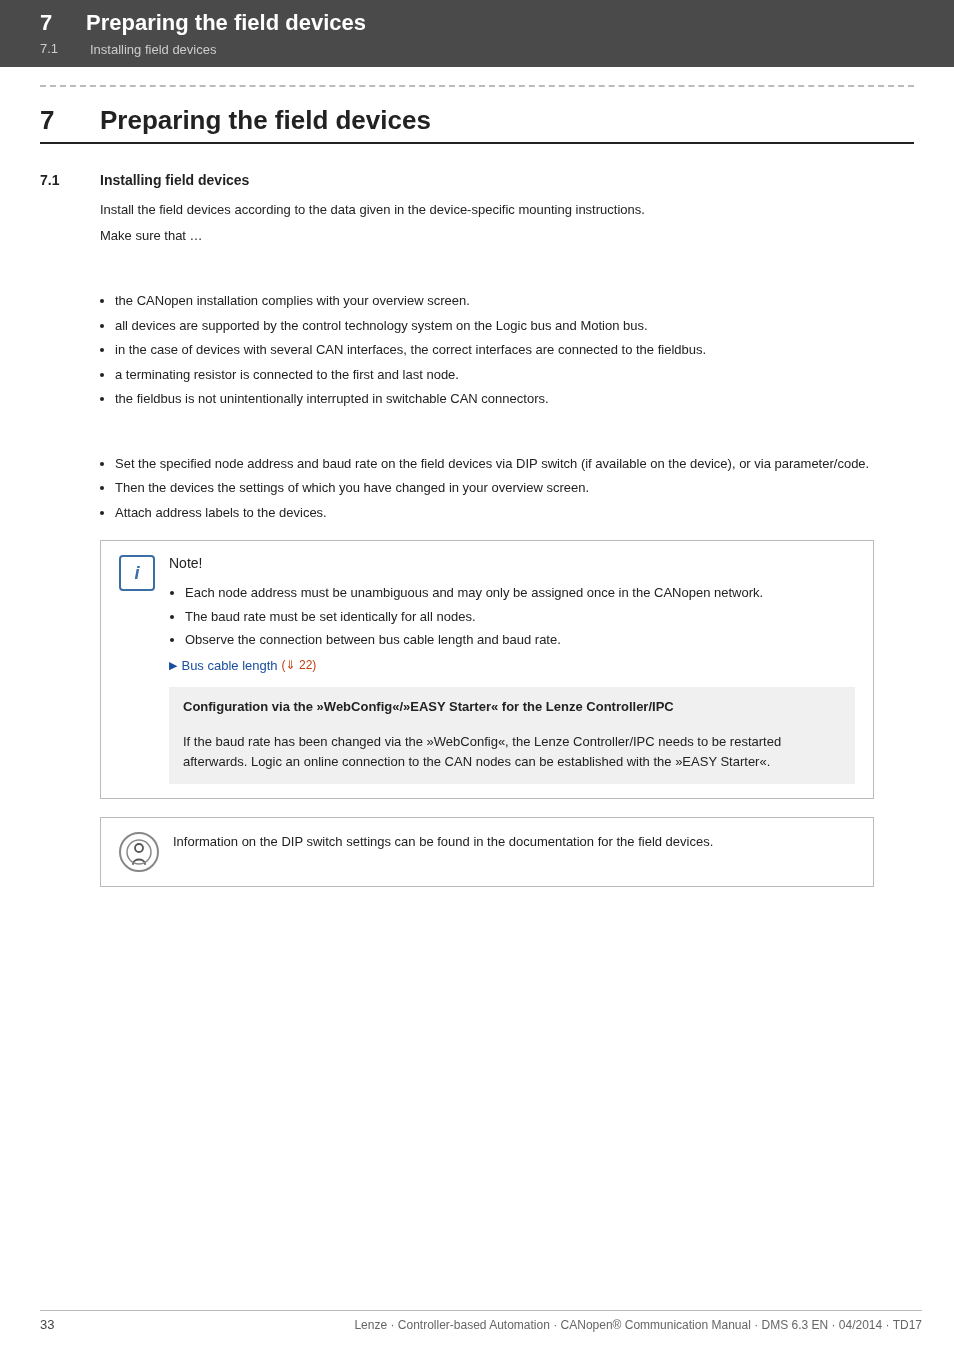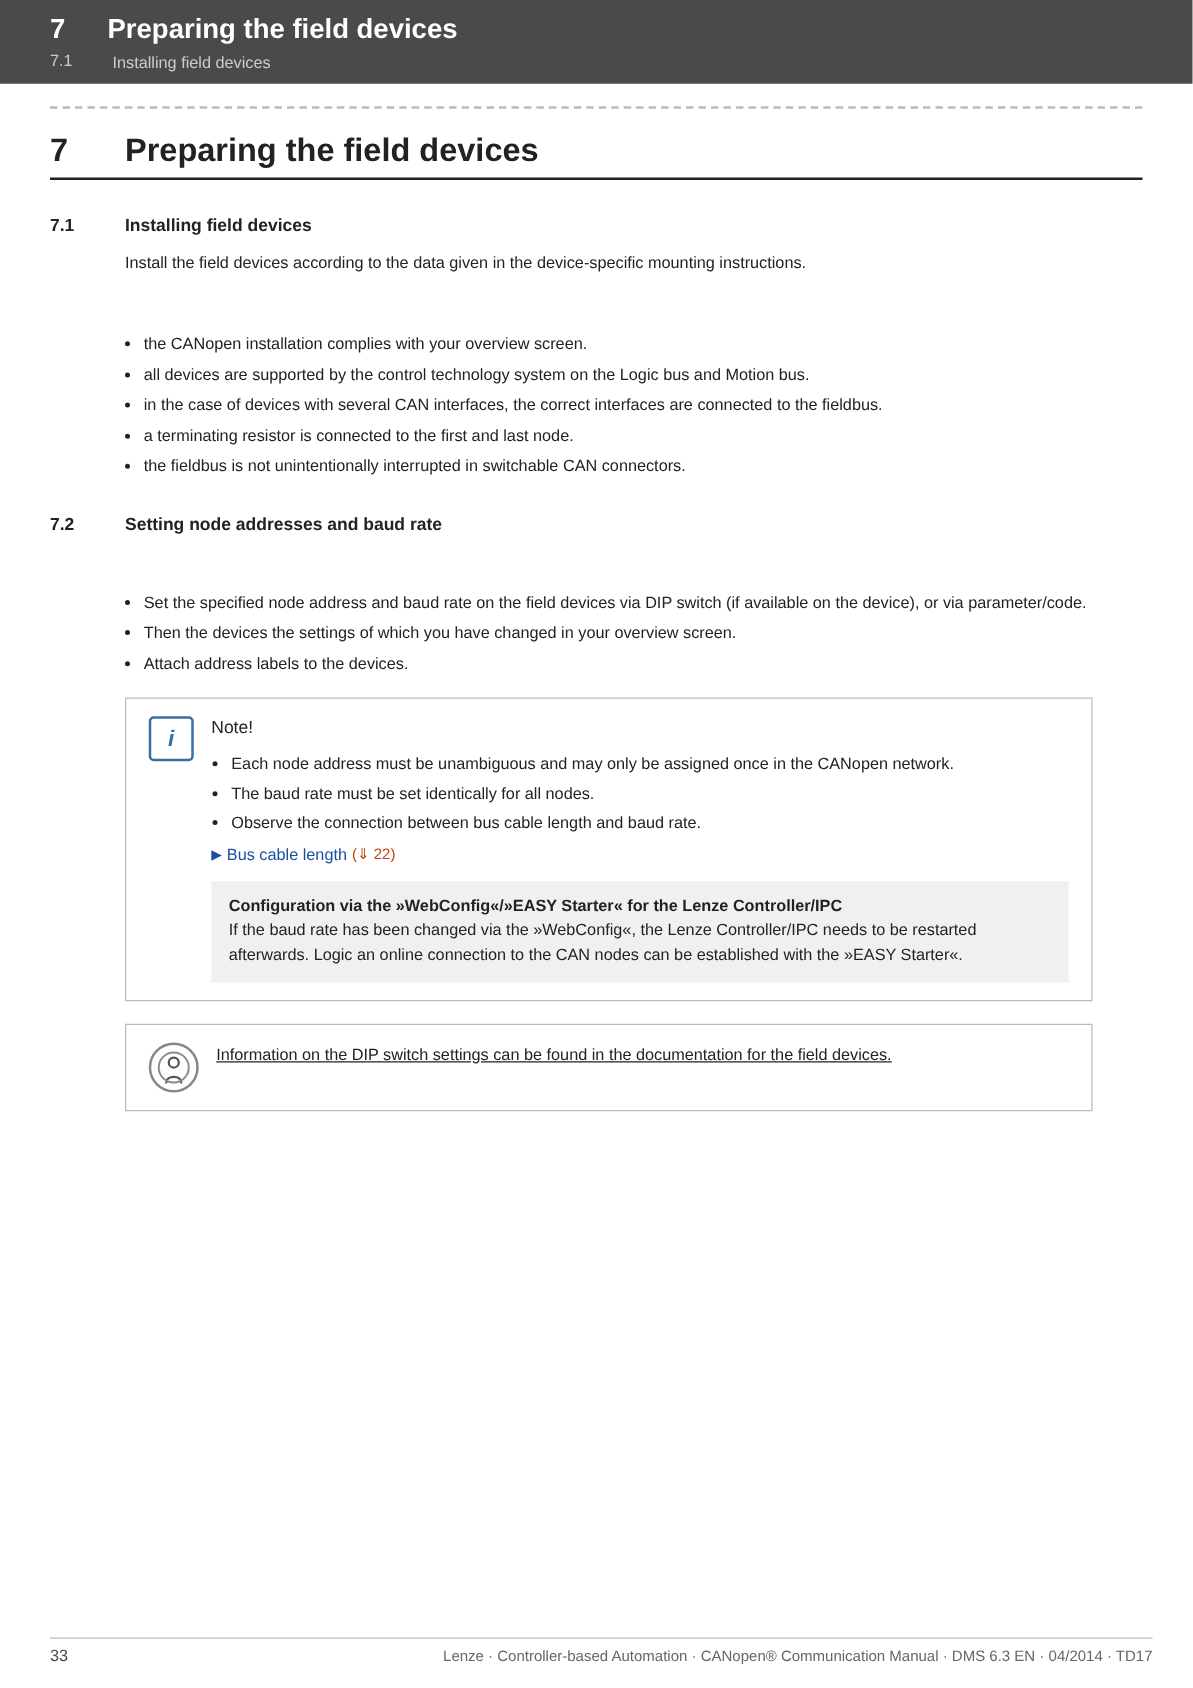--- a/index.html
+++ b/index.html
@@ -187,21 +187,21 @@
     
     .config-box {
       background: #f0f0f0;
       border: none;
       margin-top: 14px;
       padding: 12px 14px;
     }
     .config-box-title {
       font-weight: bold;
       font-size: 13px;
-      margin-bottom: 2px;
+      margin-bottom: 18px;
     }
     .config-box-text {
       font-size: 13px;
       line-height: 1.55;
     }
 
     
     .tip-box {
       margin: 18px 40px 18px 60px;
       border: 1.5px solid #bbb;
@@ -221,21 +221,20 @@
       align-items: center;
       justify-content: center;
       font-size: 22px;
       color: #555;
       background: #fff;
     }
     .tip-content {
       flex: 1;
       font-size: 13px;
       line-height: 1.55;
-      text-decoration: underline;
     }
 
     
     .page-footer {
       position: absolute;
       bottom: 18px;
       left: 40px;
       right: 32px;
       display: flex;
       justify-content: space-between;
@@ -278,33 +277,30 @@
       <span class="chapter-num-big">7</span>
       <span class="chapter-title-big">Preparing the field devices</span>
     </div>
 
     <div class="section-heading">
       <span class="section-num">7.1</span>
       <span class="section-title">Installing field devices</span>
     </div>
 
     <p class="body-indent">Install the field devices according to the data given in the device-specific mounting instructions.</p>
+    <p class="body-indent">Make sure that …</p>
 
     <ul class="bullet-list">
       <li>the CANopen installation complies with your overview screen.</li>
       <li>all devices are supported by the control technology system on the Logic bus and Motion bus.</li>
       <li>in the case of devices with several CAN interfaces, the correct interfaces are connected to the fieldbus.</li>
       <li>a terminating resistor is connected to the first and last node.</li>
       <li>the fieldbus is not unintentionally interrupted in switchable CAN connectors.</li>
     </ul>
 
-    <div class="section-heading">
-      <span class="section-num">7.2</span>
-      <span class="section-title">Setting node addresses and baud rate</span>
-    </div>
 
     <ul class="bullet-list">
       <li>Set the specified node address and baud rate on the field devices via DIP switch (if available on the device), or via parameter/code.</li>
       <li>Then the devices the settings of which you have changed in your overview screen.</li>
       <li>Attach address labels to the devices.</li>
     </ul>
 
     <div class="note-box">
       <div class="note-icon-wrapper">
         <span>i</span>

